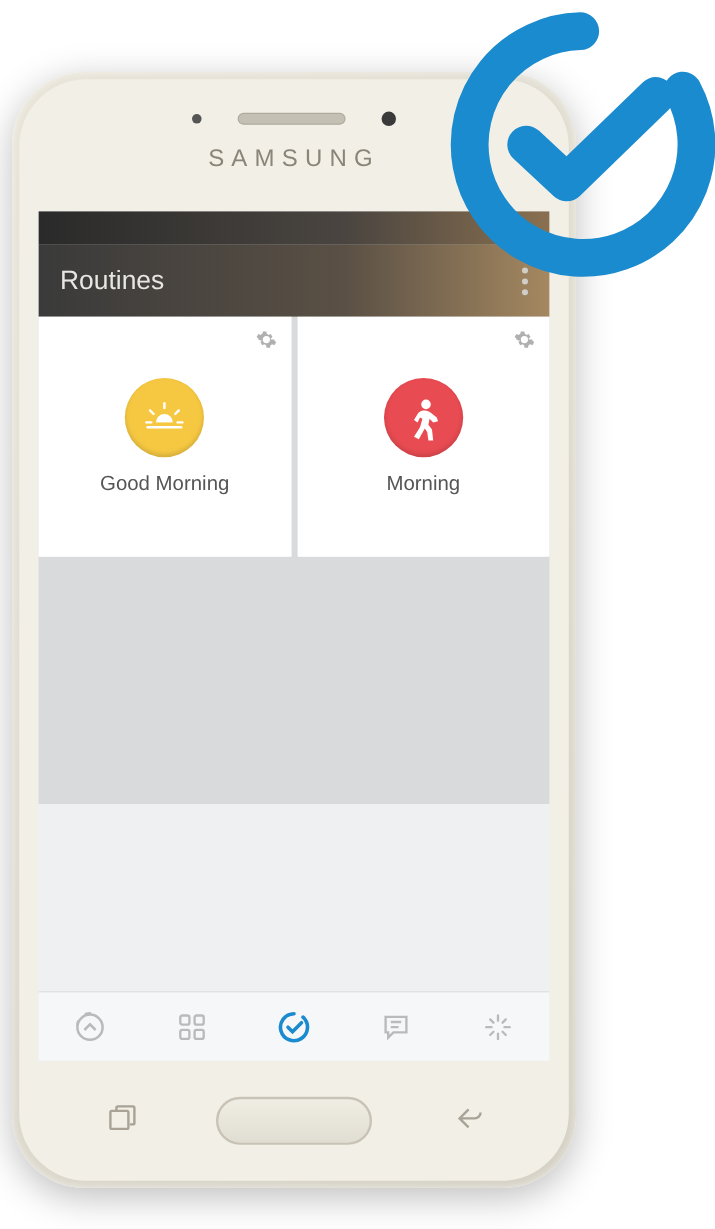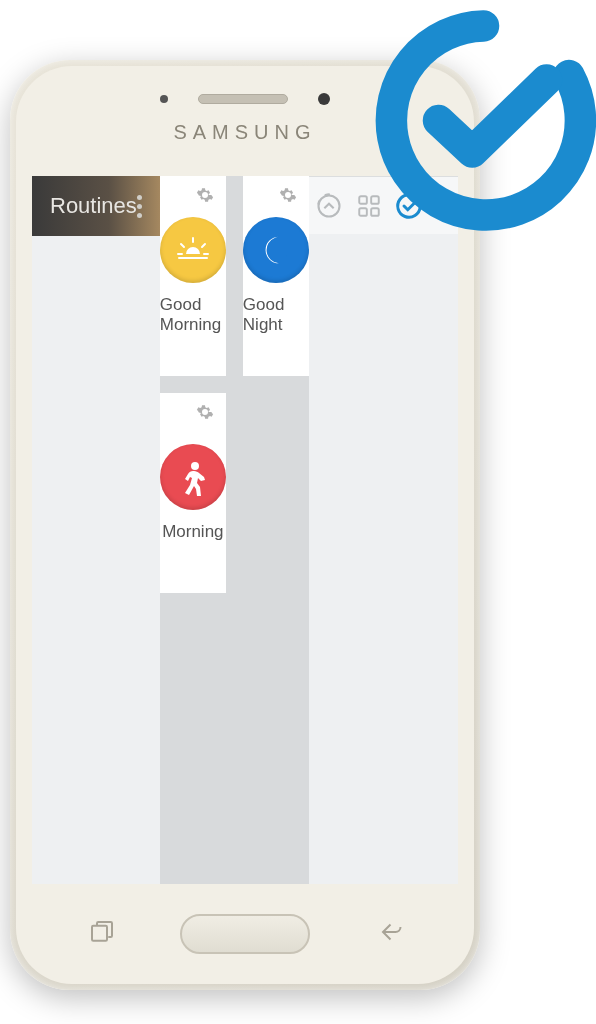--- a/index.html
+++ b/index.html
@@ -70,21 +70,21 @@
     margin-top: 4px;
   }
   .screen {
     position: absolute;
     left: 16px;
     right: 16px;
     top: 110px;
     bottom: 100px;
     background: #eef0f2;
     display: flex;
-    flex-direction: row;
+    flex-direction: column;
     overflow: hidden;
   }
   .status-bar {
     height: 28px;
     background: linear-gradient(90deg, #2a2a2a, #4a4540 60%, #8a7050);
   }
   .app-header {
     height: 60px;
     background: linear-gradient(90deg, #3a3a3a, #5a5045 60%, #a58860);
     display: flex;
@@ -106,21 +106,21 @@
     width: 5px;
     height: 5px;
     background: #d0cec8;
     border-radius: 50%;
   }
   .grid {
     display: grid;
     grid-template-columns: 1fr 1fr;
     grid-template-rows: 200px 200px;
     background: #d8dadc;
-    gap: 17px;
+    gap: 5px;
     border-bottom: 1px solid #d8dadc;
   }
   .tile {
     background: #fff;
     position: relative;
     display: flex;
     flex-direction: column;
     align-items: center;
     justify-content: center;
     gap: 12px;
@@ -241,34 +241,20 @@
                   <line x1="32" y1="14" x2="29" y2="17"></line>
                   <line x1="5" y1="24" x2="9" y2="24"></line>
                   <line x1="35" y1="24" x2="31" y2="24"></line>
                   <line x1="6" y1="28" x2="34" y2="28" stroke-width="2"></line>
                 </g>
               </svg>
           </div>
           <div class="tile-label">Good Morning</div>
         </div>
 
-        <div class="tile">
-          <div class="gear">
-            <svg width="18" height="18" viewBox="0 0 24 24">
-                <path fill="currentColor" d="M12 8a4 4 0 100 8 4 4 0 000-8zm9 4a7 7 0 01-.1 1.2l2 1.6-2 3.4-2.4-1a7 7 0 01-2 1.2l-.4 2.6h-4l-.4-2.6a7 7 0 01-2-1.2l-2.4 1-2-3.4 2-1.6A7 7 0 013 12a7 7 0 01.1-1.2l-2-1.6 2-3.4 2.4 1a7 7 0 012-1.2L8 3h4l.4 2.6a7 7 0 012 1.2l2.4-1 2 3.4-2 1.6c.1.4.2.8.2 1.2z"></path>
-              </svg>
-          </div>
-          <div class="circle c-blue">
-            <svg width="38" height="38" viewBox="0 0 40 40">
-                <path fill="#fff" d="M26 6a14 14 0 100 28 14 14 0 01-4-27 14 14 0 014-1z" transform="translate(-3,0)"></path>
-                <path fill="#1c7ad4" d="M22 3a14 14 0 010 28 12 12 0 000-28z" transform="translate(-3,2)"></path>
-              </svg>
-          </div>
-          <div class="tile-label">Good Night</div>
-        </div>
 
         <div class="tile">
           <div class="gear">
             <svg width="18" height="18" viewBox="0 0 24 24">
                 <path fill="currentColor" d="M12 8a4 4 0 100 8 4 4 0 000-8zm9 4a7 7 0 01-.1 1.2l2 1.6-2 3.4-2.4-1a7 7 0 01-2 1.2l-.4 2.6h-4l-.4-2.6a7 7 0 01-2-1.2l-2.4 1-2-3.4 2-1.6A7 7 0 013 12a7 7 0 01.1-1.2l-2-1.6 2-3.4 2.4 1a7 7 0 012-1.2L8 3h4l.4 2.6a7 7 0 012 1.2l2.4-1 2 3.4-2 1.6c.1.4.2.8.2 1.2z"></path>
               </svg>
           </div>
           <div class="circle c-red">
             <svg width="40" height="40" viewBox="0 0 40 40">
                 <g fill="#fff">

